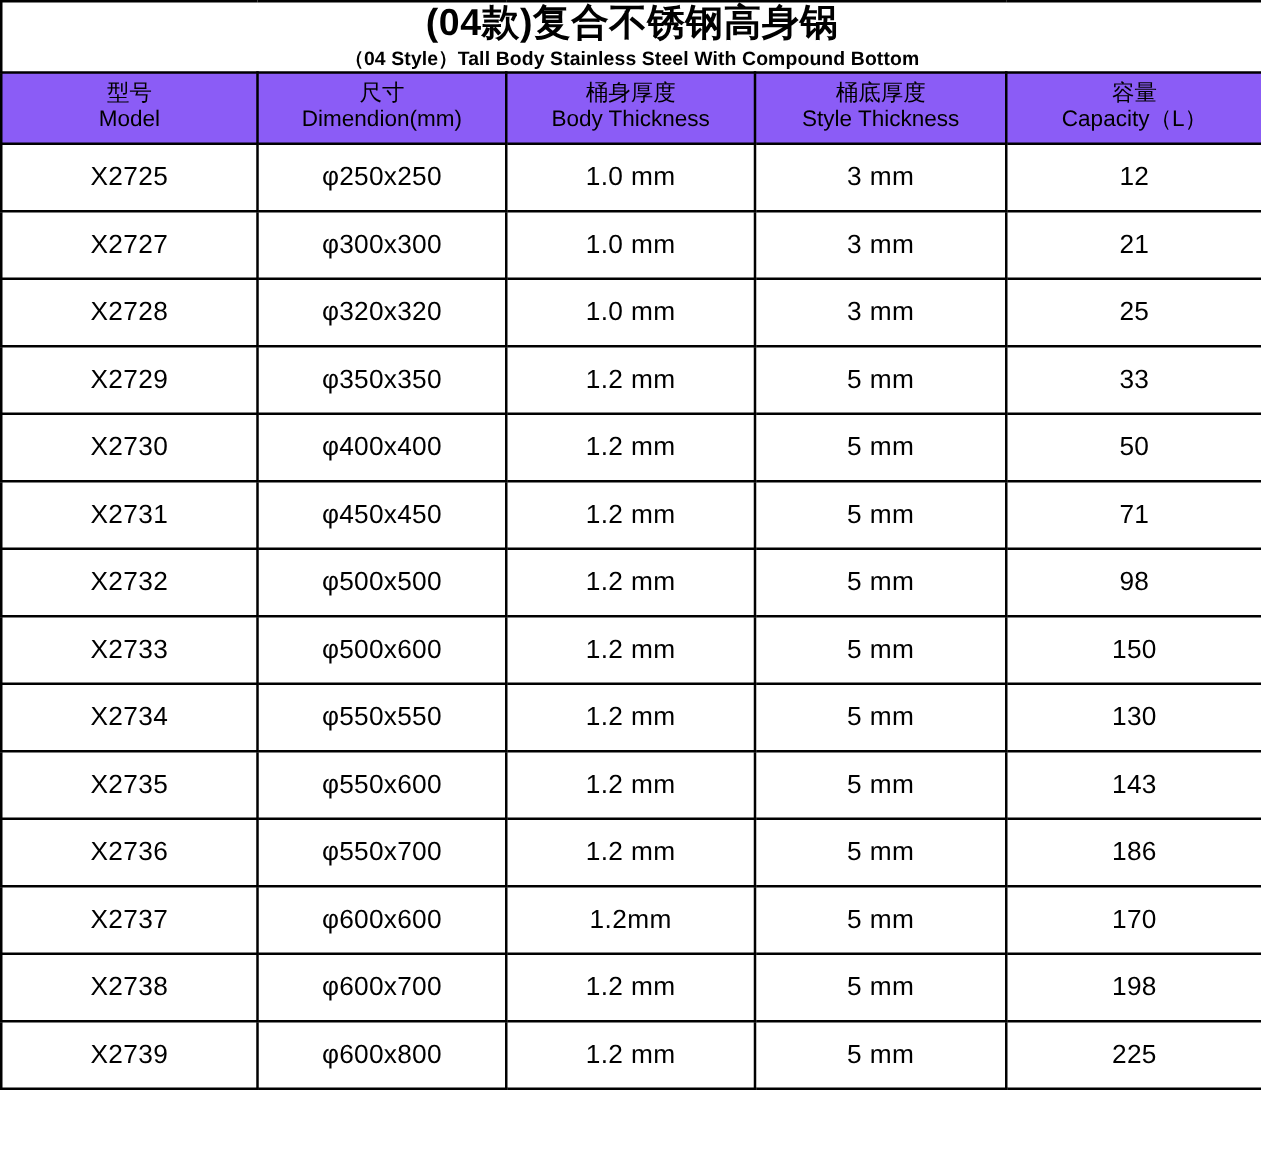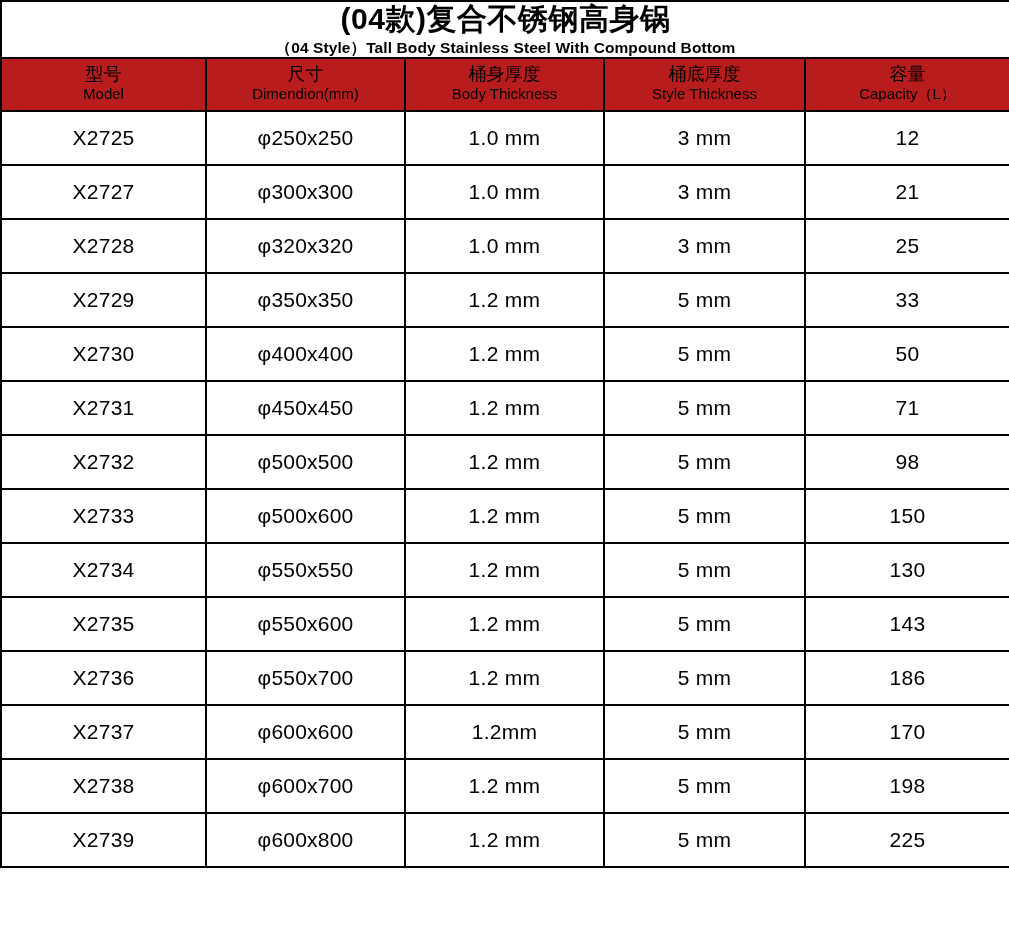--- a/index.html
+++ b/index.html
@@ -43,30 +43,30 @@
     font-weight: bold;
     line-height: 1.2;
     padding-top: 2px;
     letter-spacing: 0.1px;
   }
   .spec-table th {
     border: 2px solid #000000;
     text-align: center;
     font-weight: normal;
     padding: 5px 2px 7px 2px;
-    background: #b91c1c;
+    background: #8b5cf6;
     color: #000000;
   }
   .hdr-cn {
     font-size: 18px;
     line-height: 1.18;
     display: block;
   }
   .hdr-en {
-    font-size: 15px;
+    font-size: 18px;
     line-height: 1.18;
     display: block;
   }
   .spec-table td {
     border: 2px solid #000000;
     text-align: center;
     font-size: 21px;
     color: #000000;
     height: 52px;
     padding: 0;

